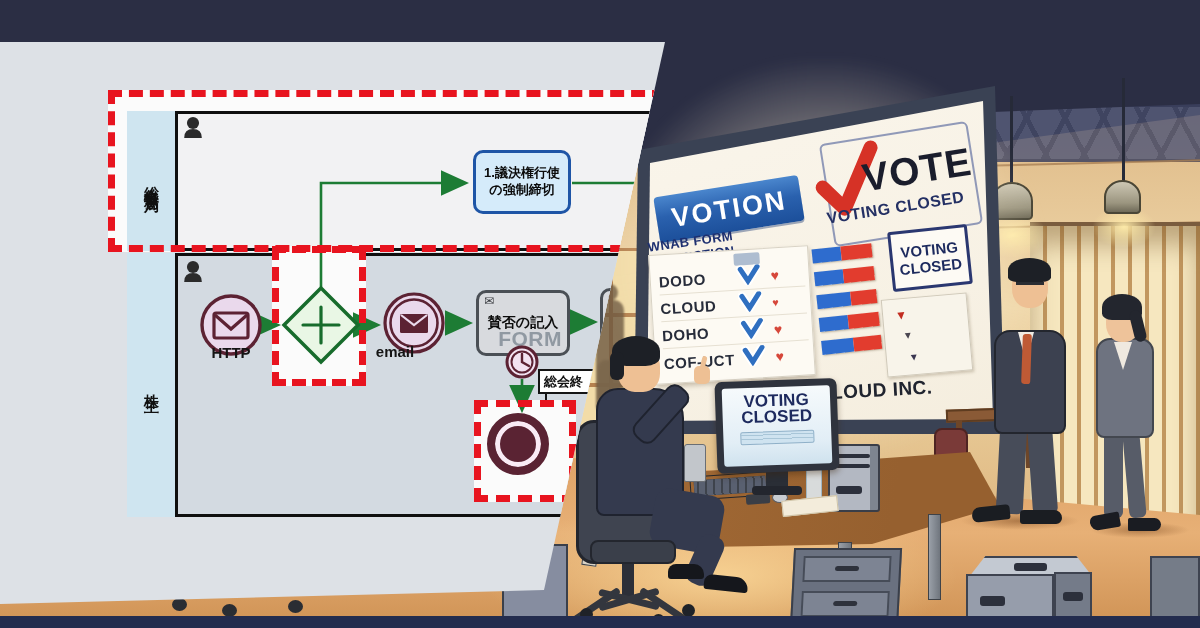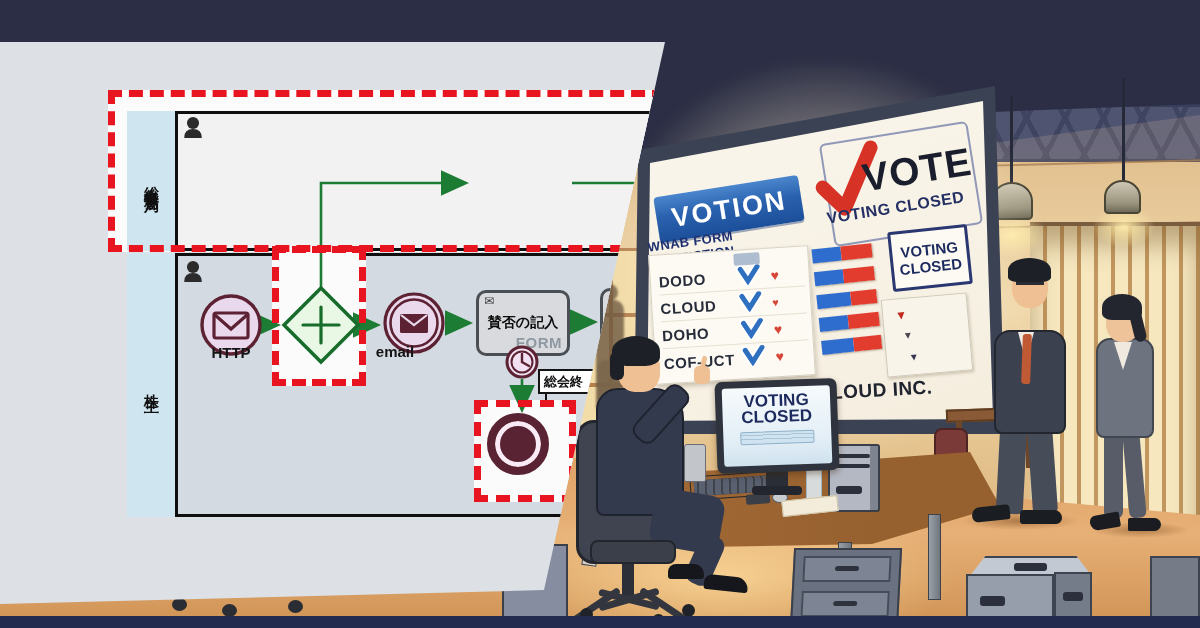--- a/index.html
+++ b/index.html
@@ -336,25 +336,28 @@
         <path d="M1,19 Q1,11 9,11 Q17,11 17,19 Z" fill="#2b2b2b"></path>
     </svg>
     <svg class="abs" style="left:183px;top:261px;width:20px;height:22px;" viewBox="0 0 18 20">
       <circle cx="9" cy="5.5" r="5.5" fill="#2b2b2b"></circle>
         <path d="M1,19 Q1,11 9,11 Q17,11 17,19 Z" fill="#2b2b2b"></path>
     </svg>
 
     <div class="abs" style="left:272px;top:246px;width:94px;height:140px;background:#fbfbfb;"></div>
     <div class="abs" style="left:474px;top:400px;width:102px;height:102px;background:#fbfbfb;"></div>
 
+    <div class="abs task" style="left:473px;top:150px;width:98px;height:64px;background:#d5ebfa;border:3px solid #1e55a6;font-size:13px;line-height:1.3;padding:2px;">
+      <span>1.議決権行使の強制締切</span>
+    </div>
 
     <div class="abs task" style="left:476px;top:290px;width:94px;height:66px;background:#d8dade;border:3px solid #4a4f55;font-size:14px;">
       <span style="position:absolute;left:5px;top:1px;font-size:12px;color:#3c3f44;">✉</span>
       <span>賛否の記入</span>
-      <span style="position:absolute;right:5px;bottom:2px;color:#9099a2;font-size:15px;letter-spacing:.5px;">FORM</span>
+      <span style="position:absolute;right:5px;bottom:2px;color:#9099a2;font-size:21px;letter-spacing:.5px;">FORM</span>
     </div>
 
     <div class="abs task" style="left:600px;top:288px;width:62px;height:68px;background:#d8dade;border:3px solid #4a4f55;">
       <span style="position:absolute;left:4px;top:0;font-size:13px;color:#8a8f96;">⚙</span>
     </div>
 
     <div class="abs endev" style="left:487px;top:413px;"></div>
 
     <svg class="abs" style="left:0;top:0;width:700px;height:628px;" viewBox="0 0 700 628">
       <defs>

